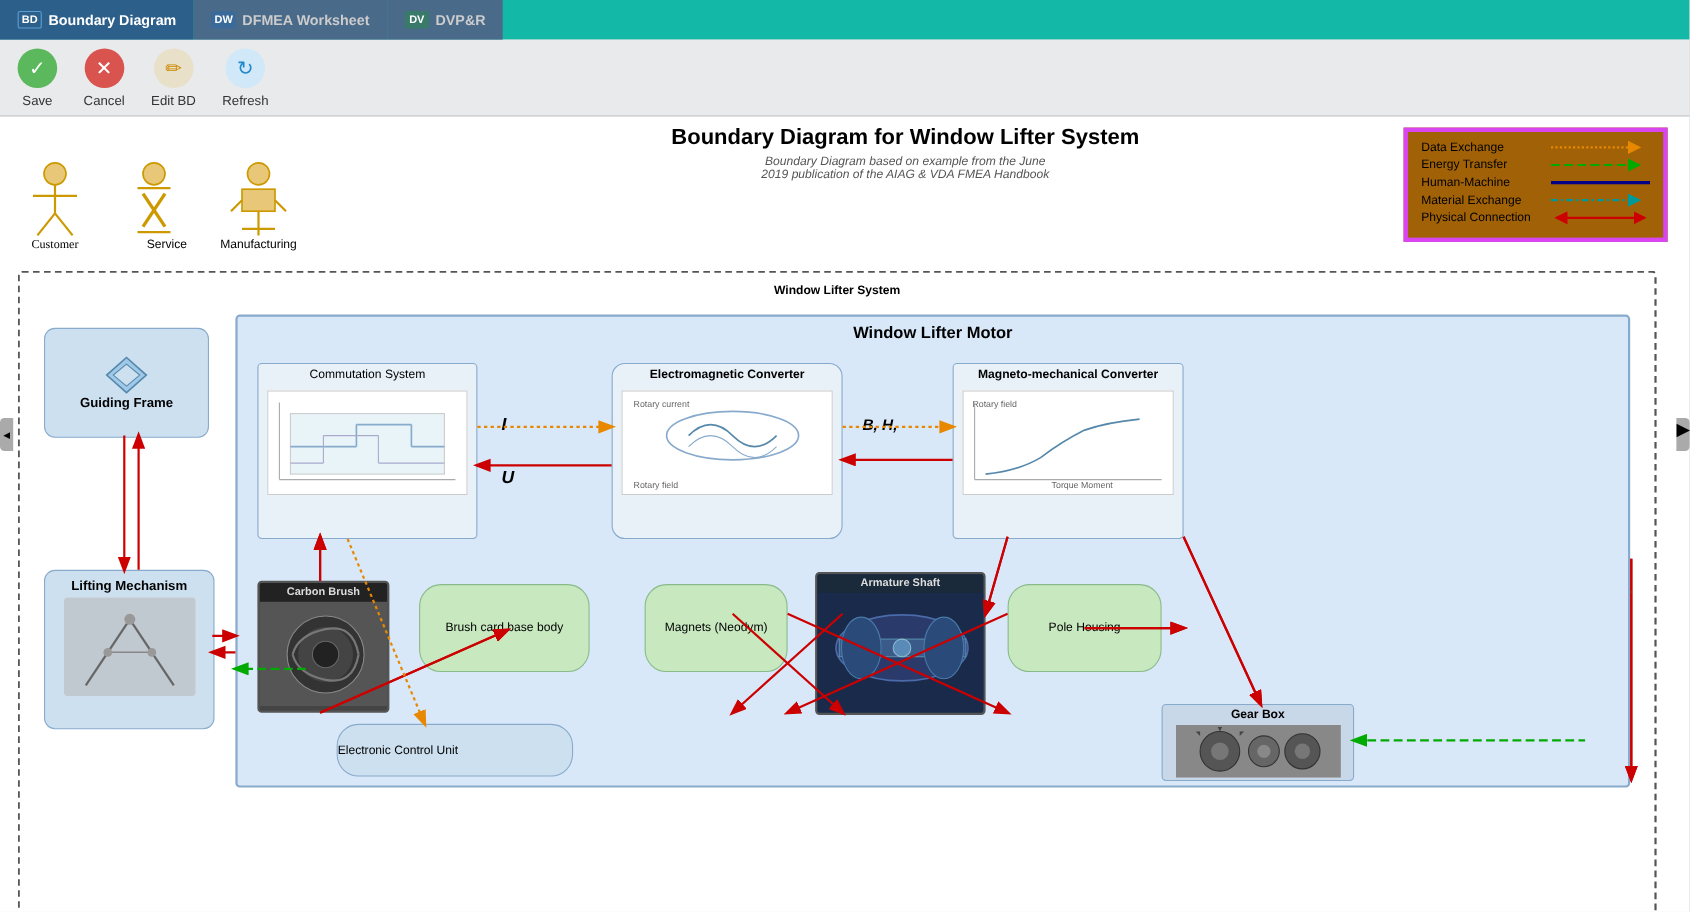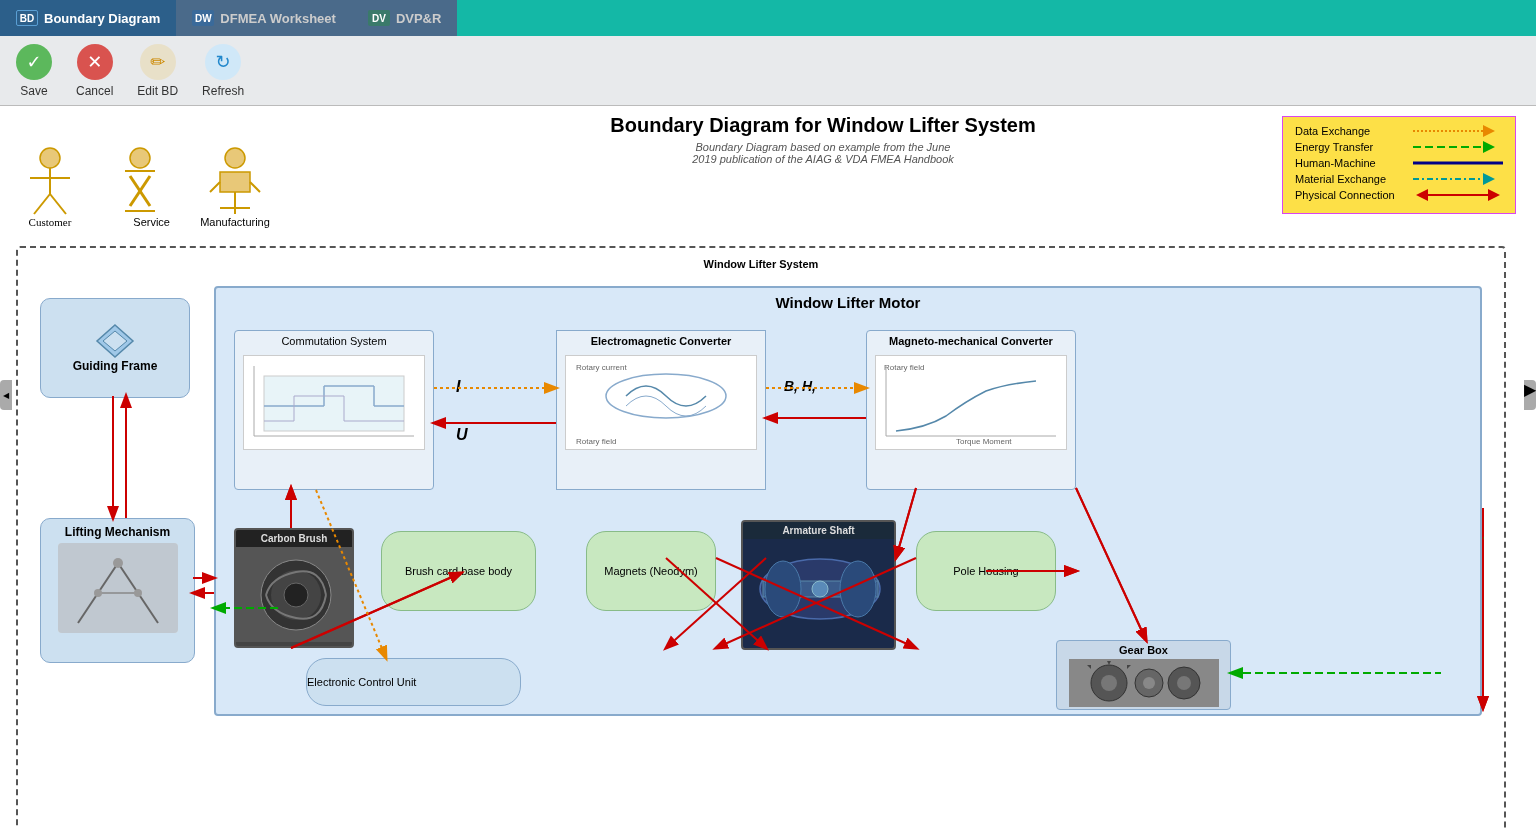--- a/index.html
+++ b/index.html
@@ -74,22 +74,22 @@
       padding: 12px;
       height: calc(829px - 36px - 70px);
       overflow: hidden;
       position: relative;
     }
 
     
     .legend {
       position: absolute;
       top: 10px; right: 20px;
-      border: 1px solid #d946ef;
-      background: #fde047;
+      border: 4px solid #d946ef;
+      background: #a16207;
       padding: 8px 12px;
       font-size: 11px;
       z-index: 10;
     }
     .legend-row {
       display: flex;
       align-items: center;
       gap: 8px;
       margin-bottom: 4px;
     }
@@ -318,21 +318,21 @@
             <line x1="100" y1="40" x2="100" y2="65" stroke="#aaaacc" stroke-width="1"></line>
             <line x1="100" y1="65" x2="160" y2="65" stroke="#aaaacc" stroke-width="1"></line>
           </svg>
         </div>
       </div>
 
       <div style="position:absolute; top:90px; left:240px; font-size:16px; font-weight:bold; font-style:italic;">I</div>
 
       <div style="position:absolute; top:138px; left:240px; font-size:16px; font-weight:bold; font-style:italic;">U</div>
 
-      <div style="position:absolute; top:42px; left:340px; width:210px; height:160px; background:#e8f0f8; border:1px solid #88aacc; border-radius:0;">
+      <div style="position:absolute; top:42px; left:340px; width:210px; height:160px; background:#e8f0f8; border:1px solid #88aacc; border-radius:12px;">
         <div style="text-align:center; font-size:11px; padding:4px; font-weight:bold;">Electromagnetic Converter</div>
         <div style="margin:4px 8px; height:95px; background:white; border:1px solid #ccc; overflow:hidden;">
           <svg width="100%" height="95">
             <rect width="100%" height="95" fill="white"></rect>
             <text x="10" y="14" font-size="8" fill="#666">Rotary current</text>
             <text x="10" y="88" font-size="8" fill="#666">Rotary field</text>
             <ellipse cx="100" cy="40" rx="60" ry="22" fill="none" stroke="#88aacc" stroke-width="1.5"></ellipse>
             <path d="M60,40 Q80,20 100,40 Q120,60 140,40" stroke="#5588aa" stroke-width="1.5" fill="none"></path>
             <path d="M60,50 Q80,30 100,50 Q120,70 140,50" stroke="#88aacc" stroke-width="1" fill="none"></path>
           </svg>

